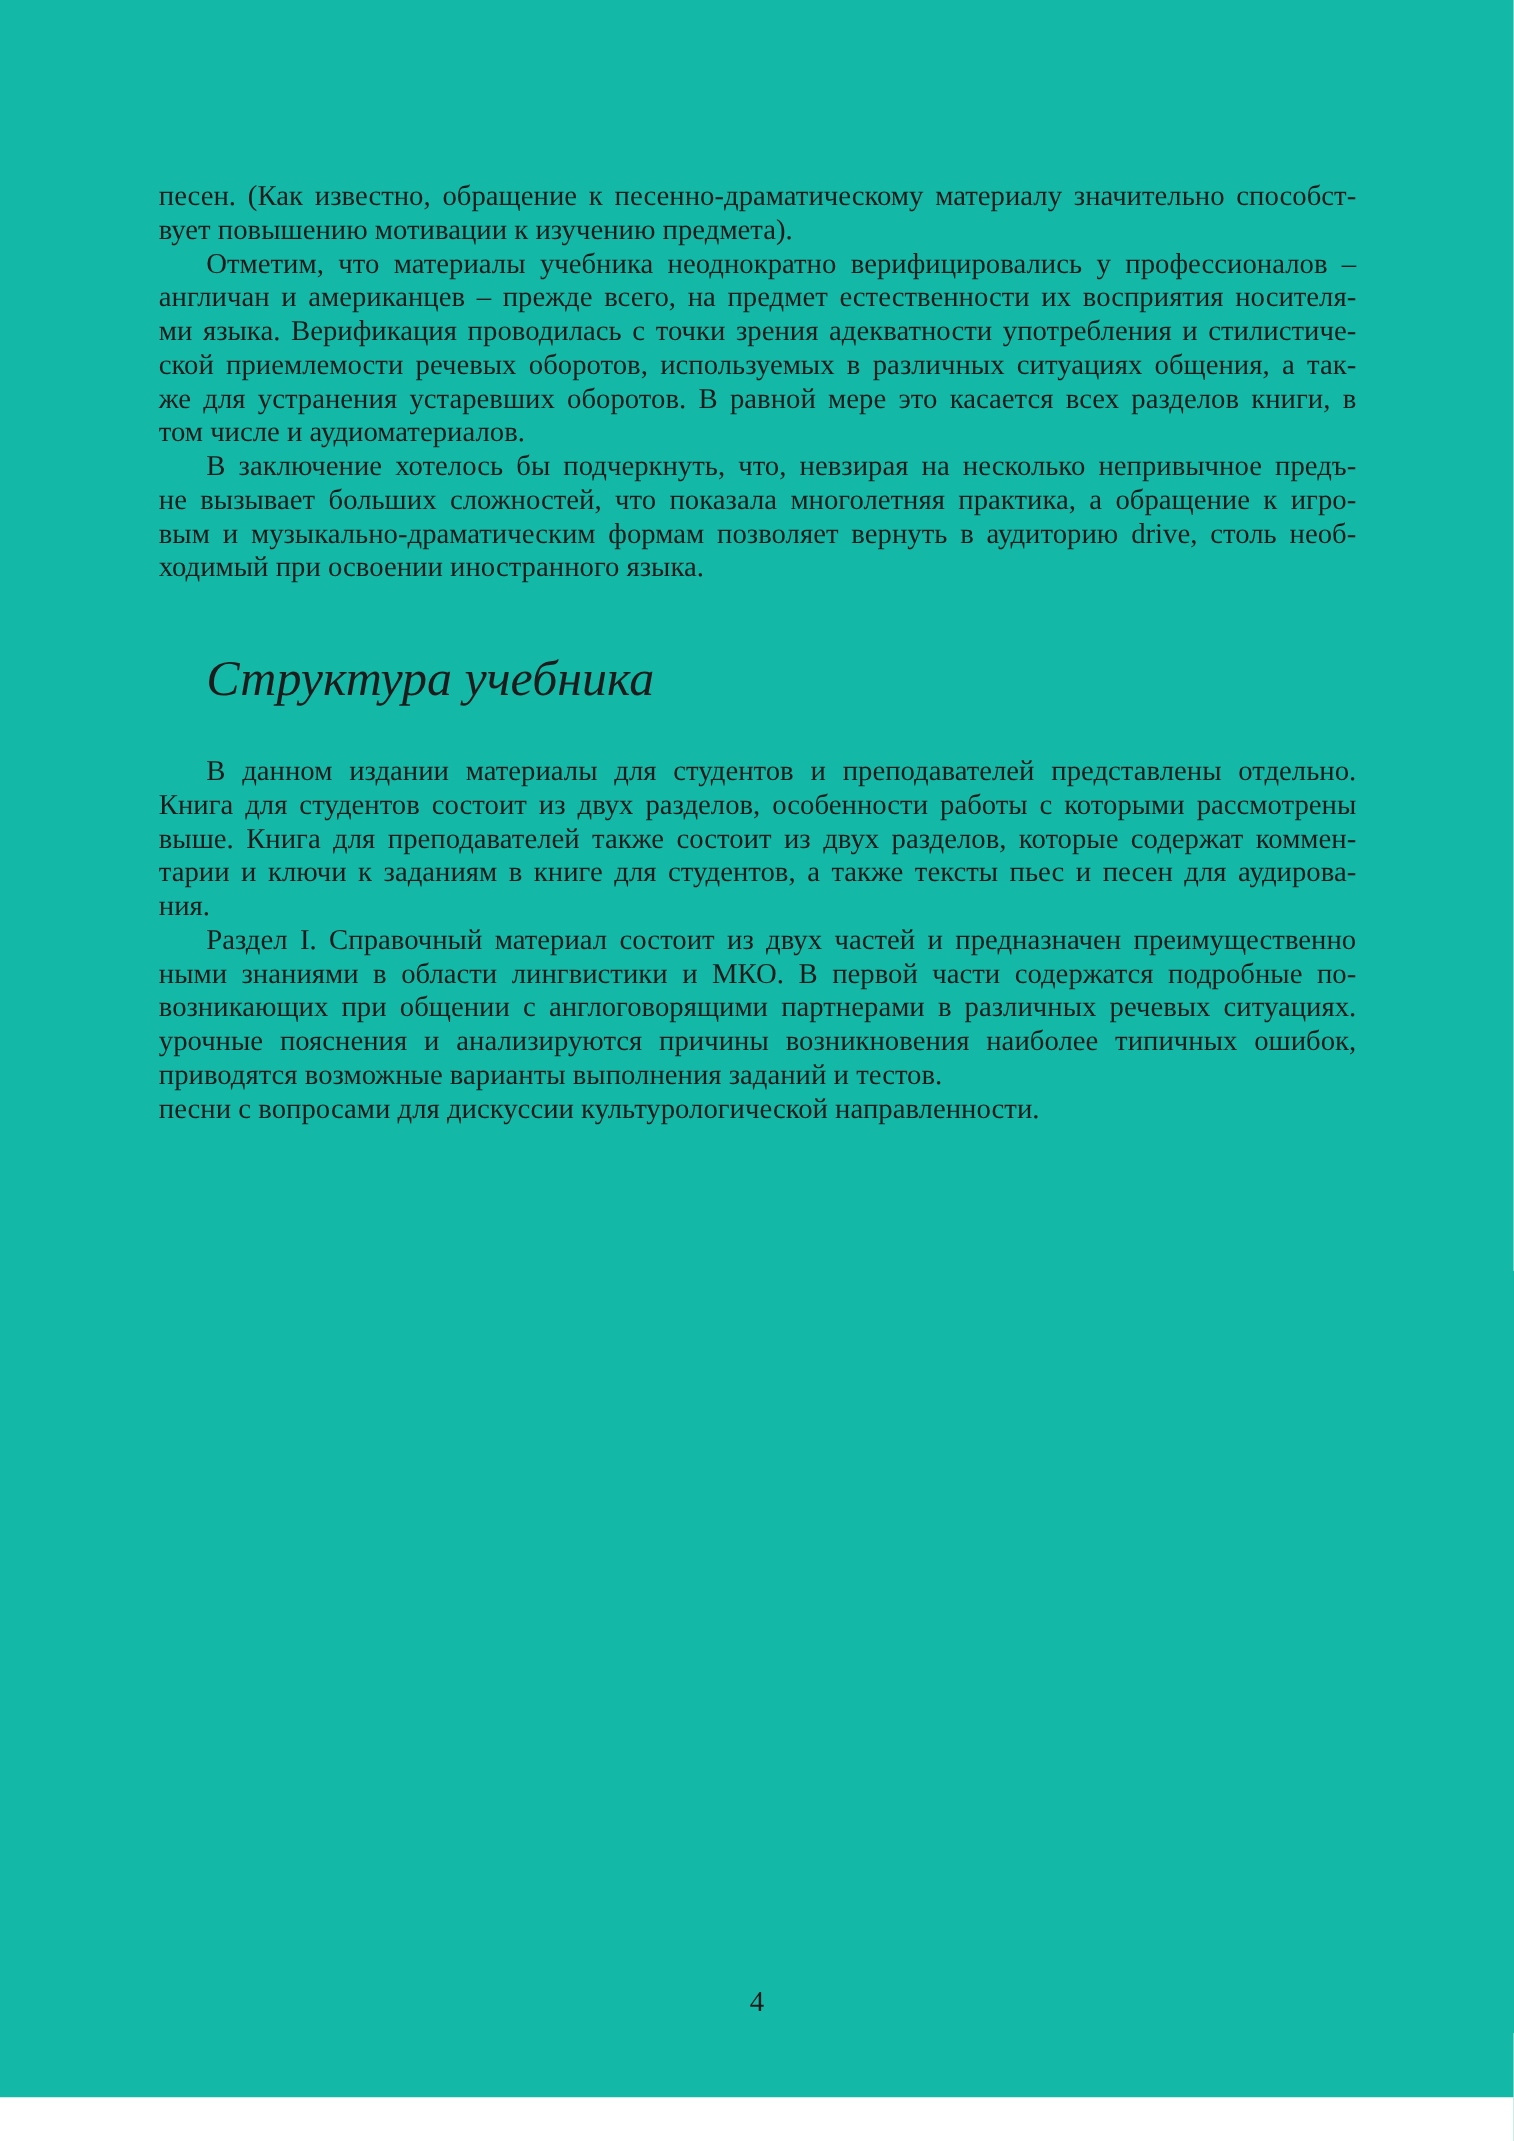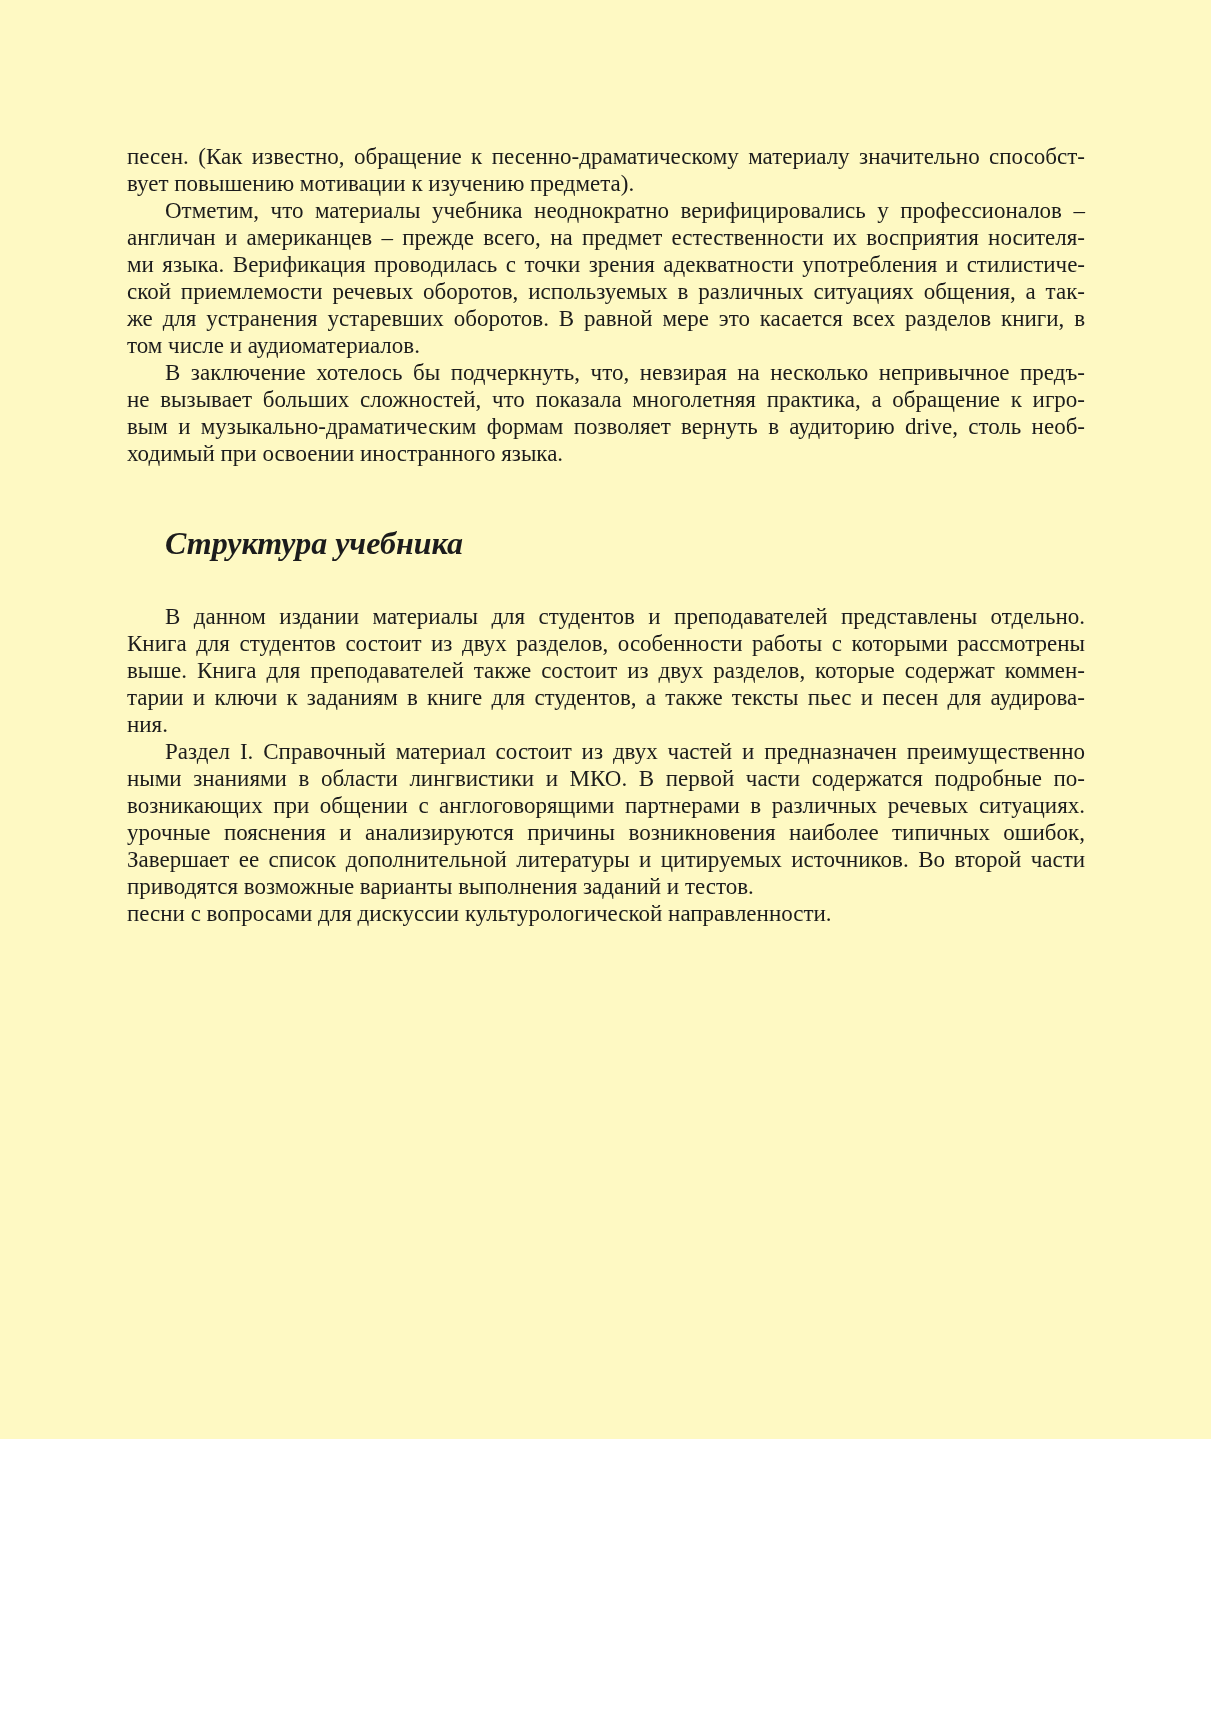--- a/index.html
+++ b/index.html
@@ -4,22 +4,22 @@
 <title>Page 4</title>
 <style>
   html, body {
     margin: 0;
     padding: 0;
     background: #ffffff;
   }
   .page {
     position: relative;
     width: 1211px;
-    height: 1439px;
-    background: #fef9c3;
+    height: 1678px;
+    background: #14b8a6;
     overflow: hidden;
     font-family: "Liberation Serif", "DejaVu Serif", serif;
     color: #1c1c1c;
   }
   .text-block {
     position: absolute;
     left: 127px;
     top: 143px;
     width: 958px;
   }
@@ -41,23 +41,23 @@
   .line.last {
     text-align: center;
     text-align-last: left;
   }
   .line.first.indented {
     text-indent: 38px;
   }
   .section-heading {
     display: block;
     margin: 56px 0 40px 38px;
-    font-size: 32px;
+    font-size: 40px;
     line-height: 40px;
-    font-weight: bold;
+    font-weight: normal;
     font-style: italic;
     color: #1c1c1c;
   }
   .page-number {
     position: absolute;
     top: 1588px;
     left: 0;
     width: 100%;
     text-align: center;
     font-size: 23px;
@@ -94,21 +94,20 @@
         <div class="line">Книга для студентов состоит из двух разделов, особенности работы с которыми рассмотрены</div>
         <div class="line">выше. Книга для преподавателей также состоит из двух разделов, которые содержат коммен-</div>
         <div class="line">тарии и ключи к заданиям в книге для студентов, а также тексты пьес и песен для аудирова-</div>
         <div class="line last">ния.</div>
       </div>
       <div class="para">
         <div class="line first indented">Раздел I. Справочный материал состоит из двух частей и предназначен преимущественно</div>
         <div class="line">ными знаниями в области лингвистики и МКО. В первой части содержатся подробные по-</div>
         <div class="line">возникающих при общении с англоговорящими партнерами в различных речевых ситуациях.</div>
         <div class="line">урочные пояснения и анализируются причины возникновения наиболее типичных ошибок,</div>
-        <div class="line">Завершает ее список дополнительной литературы и цитируемых источников. Во второй части</div>
         <div class="line last">приводятся возможные варианты выполнения заданий и тестов.</div>
       </div>
       <div class="para">
         <div class="line last">песни с вопросами для дискуссии культурологической направленности.</div>
       </div>
     </main>
   <div class="page-number">4</div>
 </div>
 
 </body></html>

